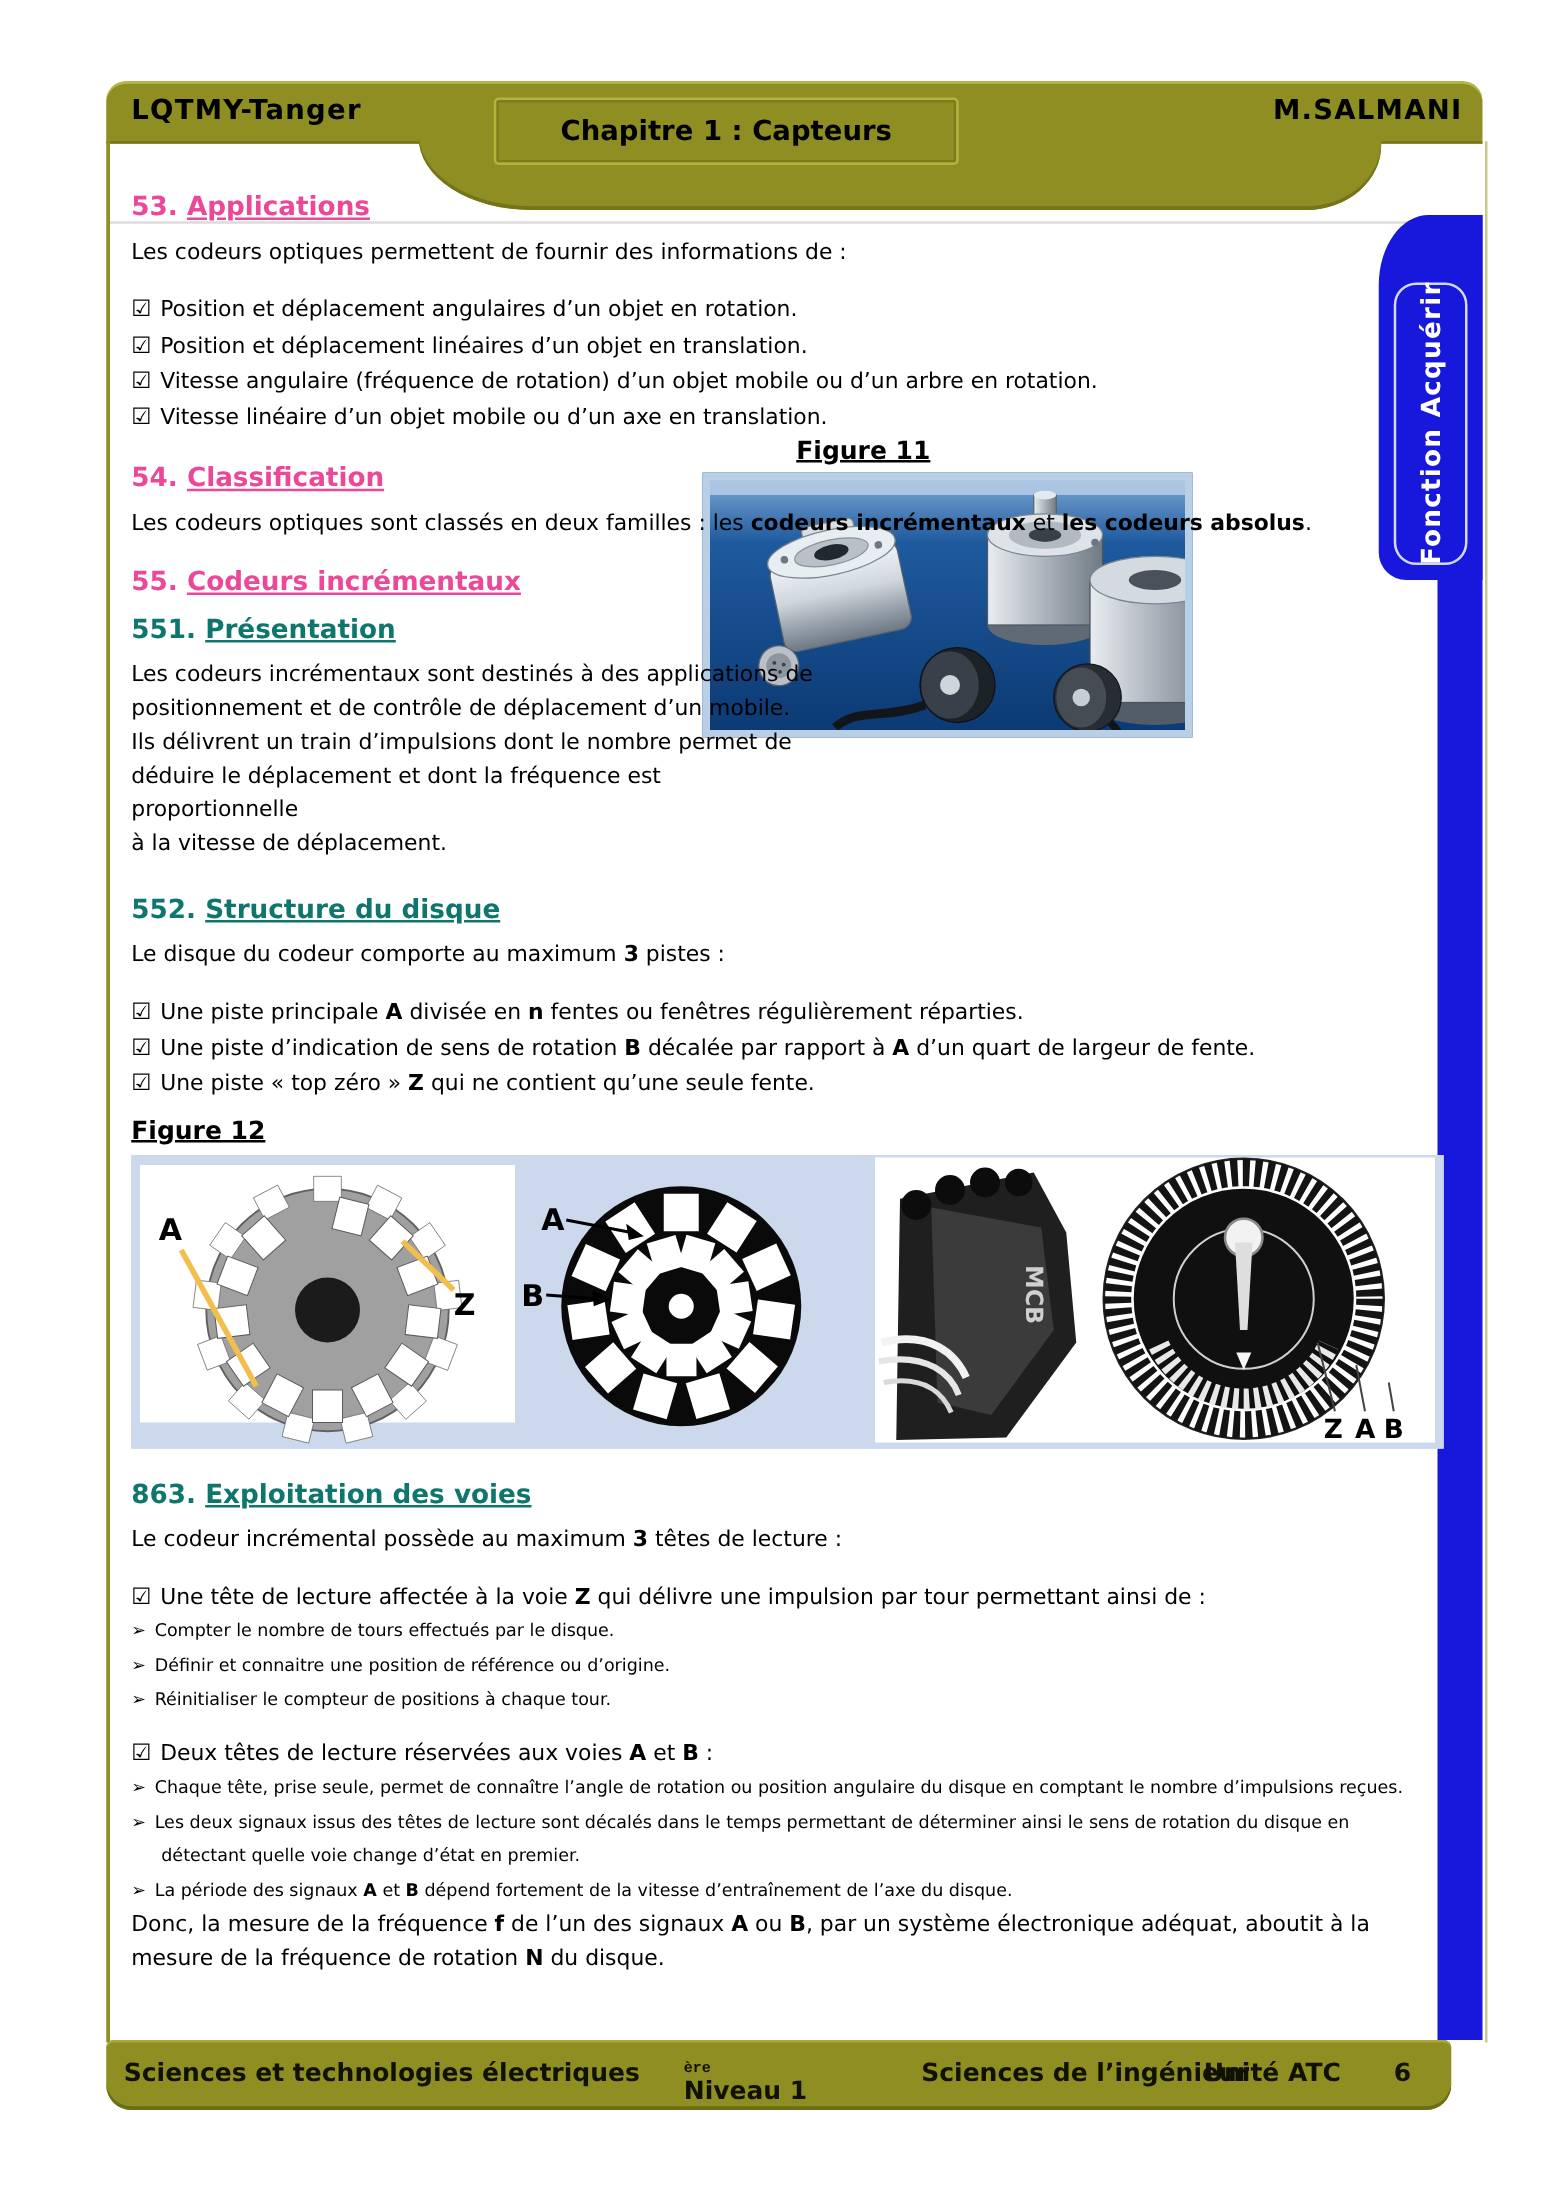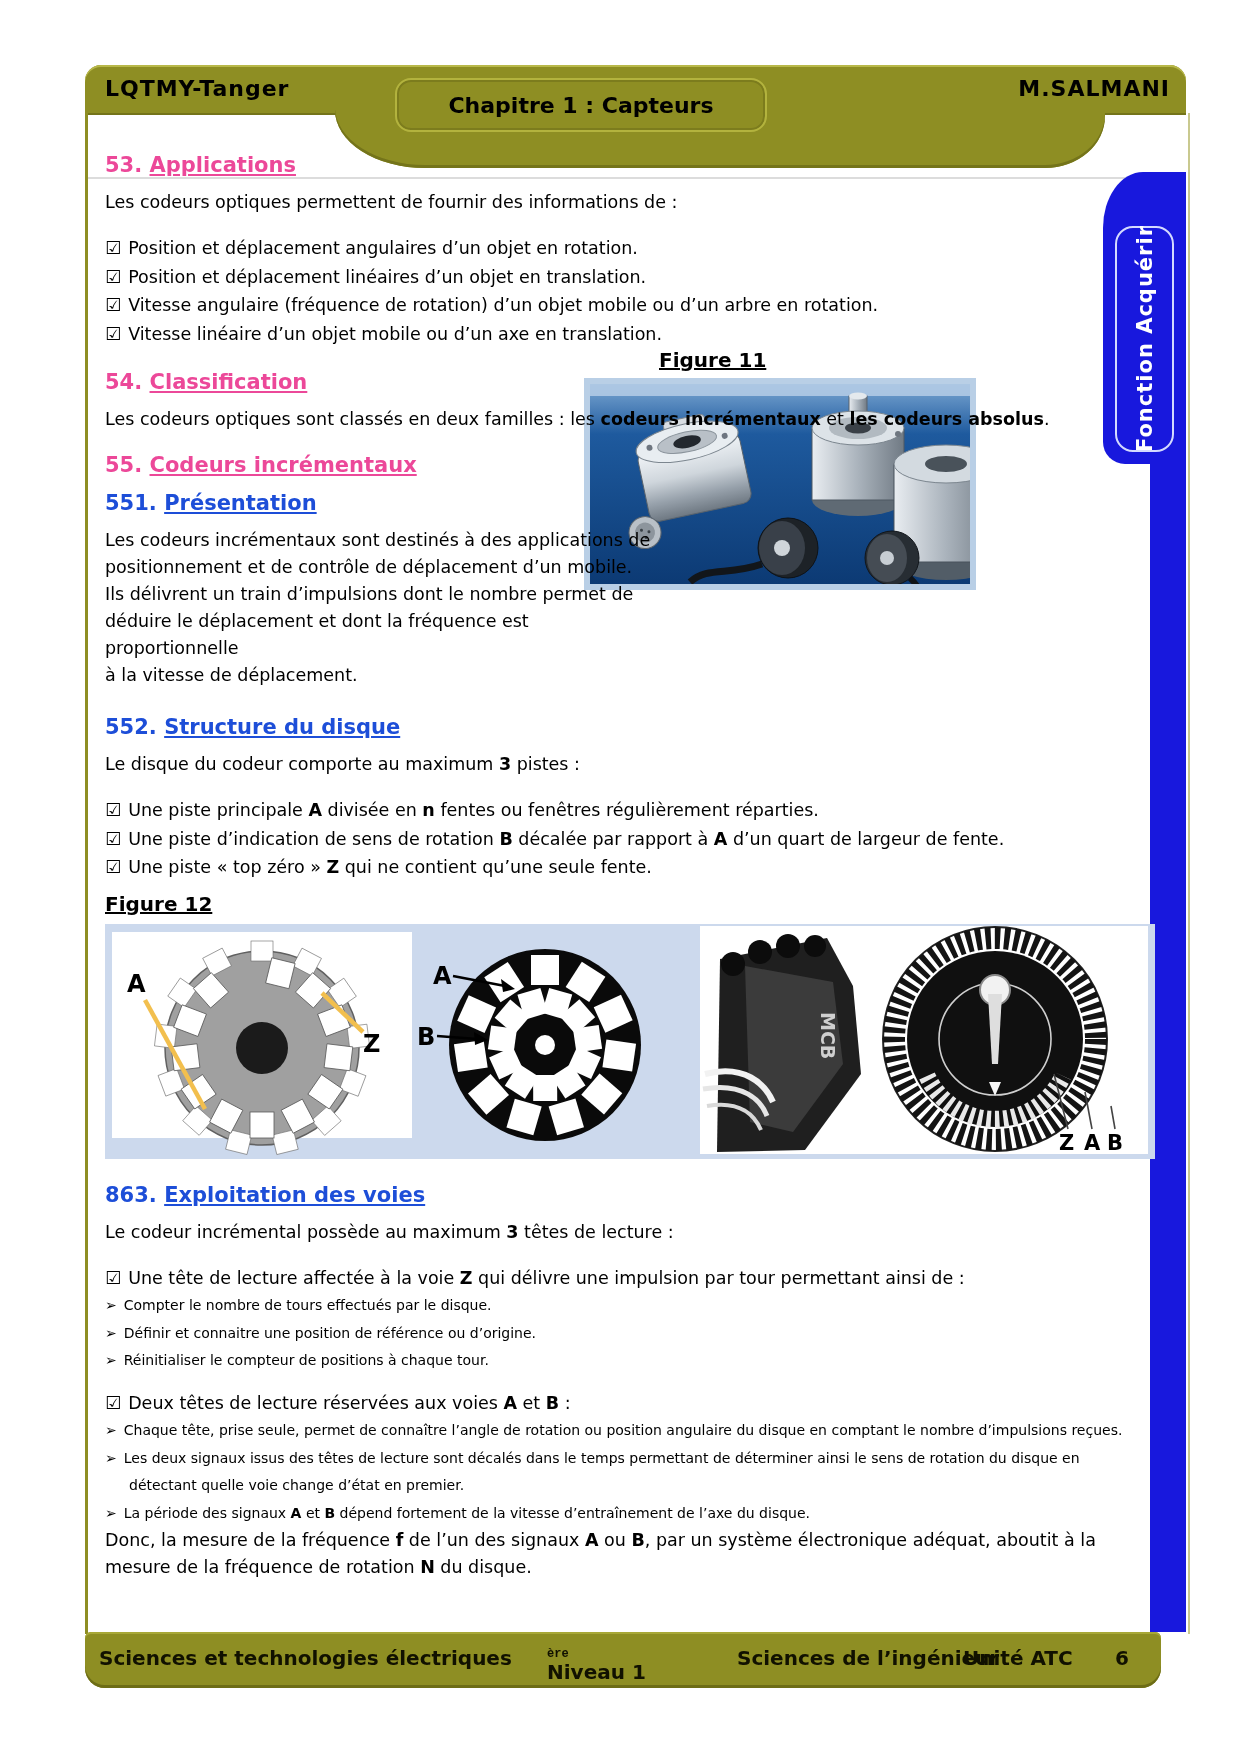--- a/index.html
+++ b/index.html
@@ -8,51 +8,51 @@
 
   
   .hdr-bar{position:absolute;left:85px;top:65px;width:1101px;height:50px;background:#8e8e23;
            border-radius:16px 16px 0 0;box-shadow:inset 0 2px 0 #b8b84a, inset 0 -2px 0 #74741a;}
   .hdr-underline{position:absolute;left:88px;top:177px;width:1062px;height:2px;background:#dcdcdc;}
   .hdr-tongue{position:absolute;left:335px;top:110px;width:770px;height:58px;background:#8e8e23;
               border-radius:0 0 60px 90px / 0 0 52px 58px;box-shadow:inset 0 -3px 0 #74741a;}
   .hdr-left{position:absolute;left:105px;top:76px;font-size:22px;font-weight:bold;letter-spacing:1px;}
   .hdr-right{position:absolute;right:70px;top:76px;font-size:22px;font-weight:bold;letter-spacing:1px;}
   .chapter-box{position:absolute;left:395px;top:78px;width:368px;height:50px;background:#8e8e23;
-               border:2px solid #b3b33e;border-radius:16px;box-shadow:inset 0 0 0 2px #7c7c1d;
+               border:2px solid #b3b33e;border-radius:4px;box-shadow:inset 0 0 0 2px #7c7c1d;
                display:flex;align-items:center;justify-content:center;font-size:22px;font-weight:bold;}
 
   
   .edge-left{position:absolute;left:85px;top:113px;width:3px;height:1521px;background:#8e8e23;}
   .edge-right{position:absolute;left:1188px;top:113px;width:2px;height:1521px;background:#c9c98f;}
   .blue-bar{position:absolute;left:1150px;top:172px;width:36px;height:1460px;background:#1818dd;}
   .blue-tab{position:absolute;left:1103px;top:172px;width:83px;height:292px;background:#1818dd;
             border-radius:40px 0 0 22px / 56px 0 0 22px;}
   .blue-tab .outline{position:absolute;left:12px;right:12px;top:54px;bottom:12px;
             border:2px solid #d4daff;border-radius:18px;display:flex;align-items:center;justify-content:center;}
   .blue-tab .vtxt{writing-mode:vertical-rl;transform:rotate(180deg);color:#fff;font-weight:bold;
             font-size:21px;letter-spacing:1px;white-space:nowrap;}
 
   
   .content{position:absolute;left:88px;top:115px;width:1062px;padding:24px 0 0 17px;box-sizing:border-box;}
   .h-green,.h-red{font-size:21px;font-weight:bold;margin:14px 0 12px 0;}
   .h-green{color:#ec4899;}
-  .h-red{color:#1d4ed8;}
+  .h-red{color:#0f766e;}
   .h-green .u,.h-red .u{text-decoration:underline;}
   .body-line{font-size:17.5px;line-height:27px;}
   .para{margin:4px 0 10px 0;}
   .check-line{font-size:17.5px;line-height:27.5px;padding-left:26px;text-indent:-26px;}
   .check-line .glyph{font-size:18px;margin-right:7px;}
   .arrow-line{font-size:14px;line-height:27.5px;padding-left:24px;text-indent:-24px;}
   .arrow-line .glyph{margin-right:7px;}
   .gap-s{height:8px;} .gap-m{height:14px;}
   .fig-label{font-size:20px;font-weight:bold;text-decoration:underline;margin:10px 0 8px 0;}
 
   
-  .fig11-wrap{position:absolute;left:584px;top:348px;width:392px;}
+  .fig11-wrap{position:absolute;left:562px;top:348px;width:392px;}
   .fig11-label{font-size:20px;font-weight:bold;text-decoration:underline;margin:0 0 6px 75px;}
   .fig11{width:380px;height:200px;border:6px solid #b9cfe6;background:#15508f;}
 
   
   .fig12-strip{position:relative;width:1050px;height:235px;background:#ccd9ed;margin:2px 0 16px 0;}
 
   
   .footer{position:absolute;left:85px;top:1632px;width:1076px;height:56px;background:#8e8e23;
           border-radius:6px 6px 20px 20px;box-shadow:inset 0 2px 0 #a8a837, inset 0 -3px 0 #6d6d16;}
   .footer span{position:absolute;top:14px;font-size:20px;font-weight:bold;color:#111100;white-space:nowrap;}

